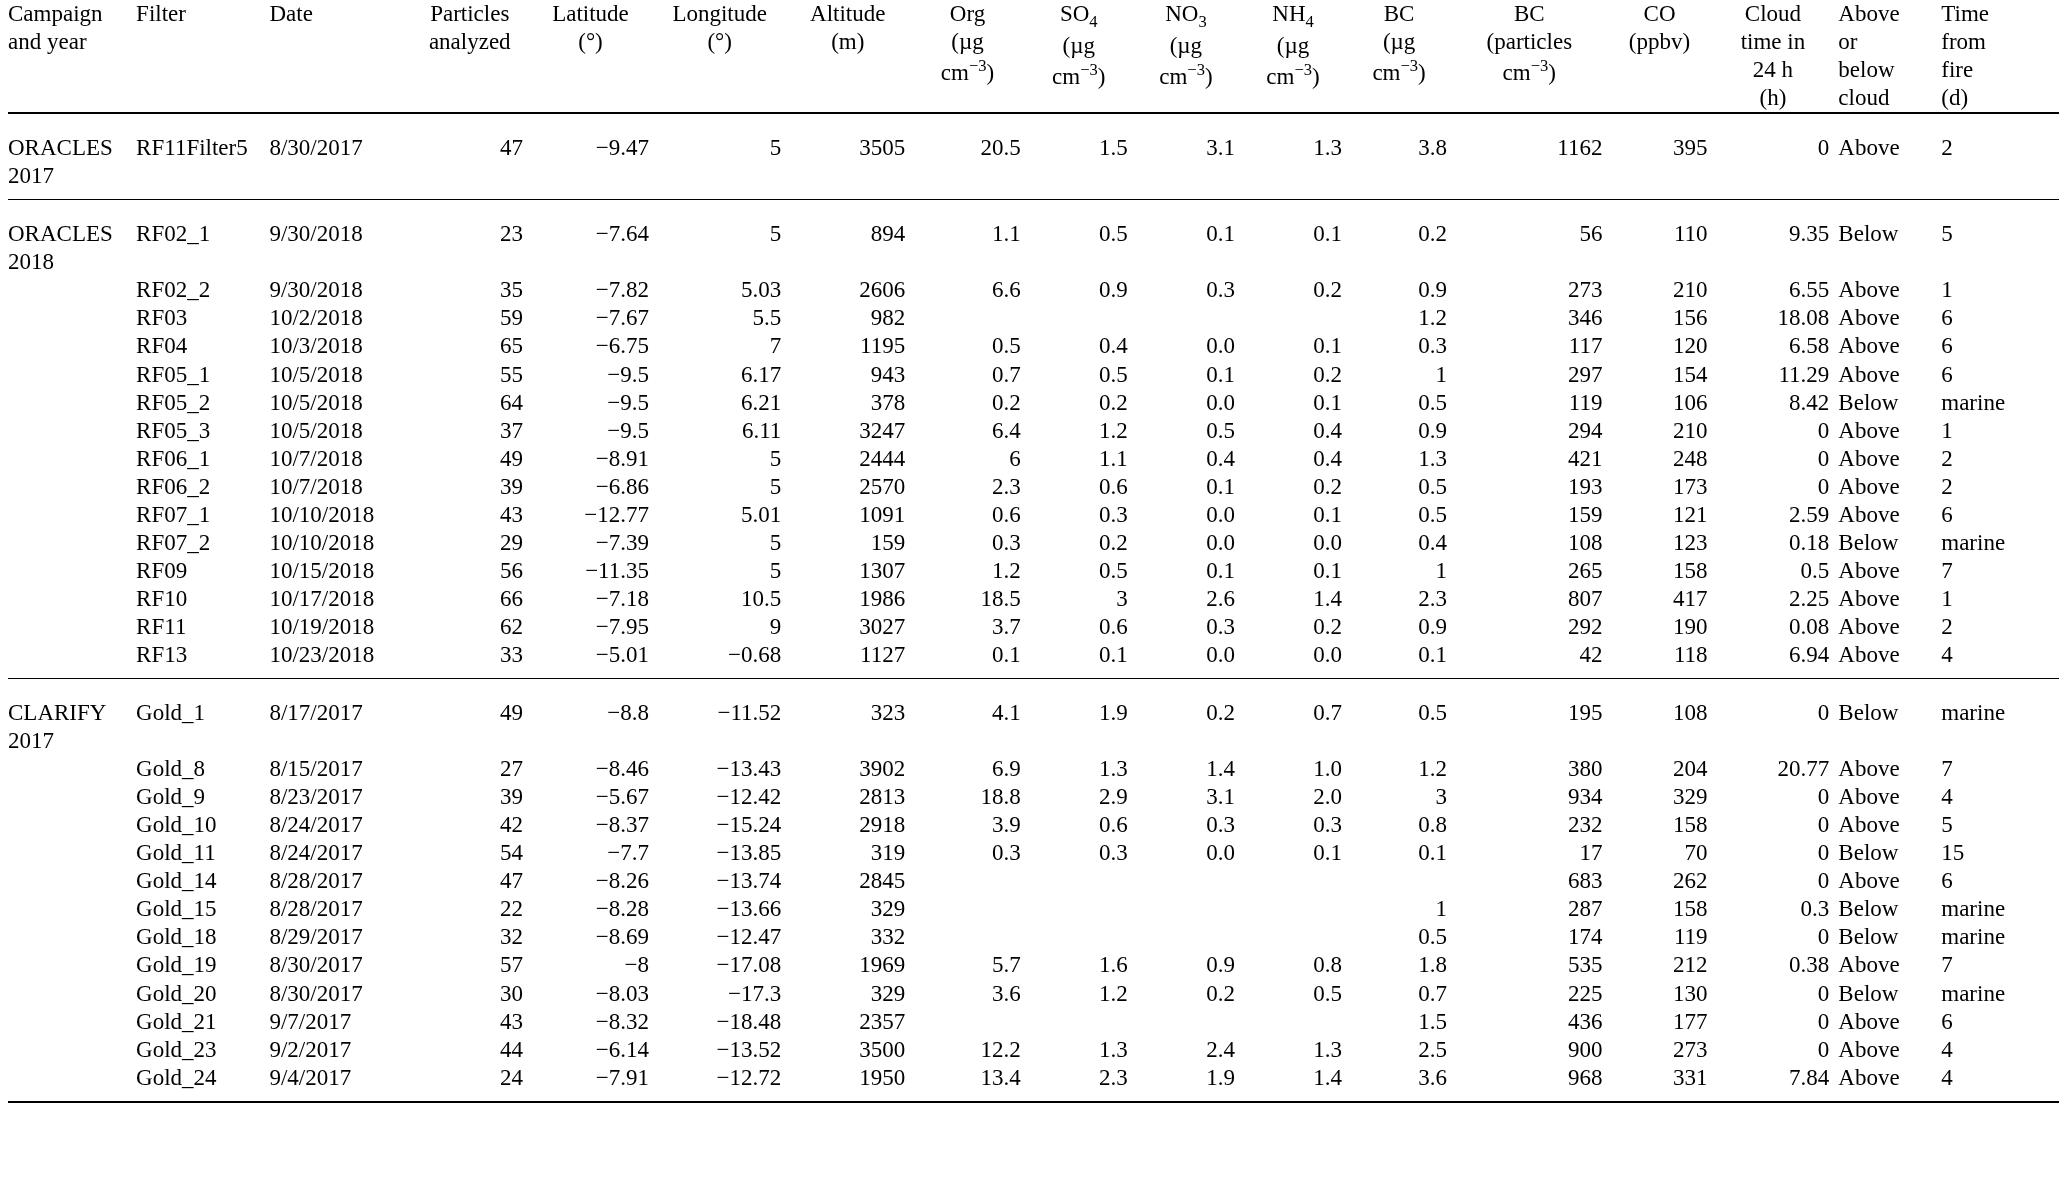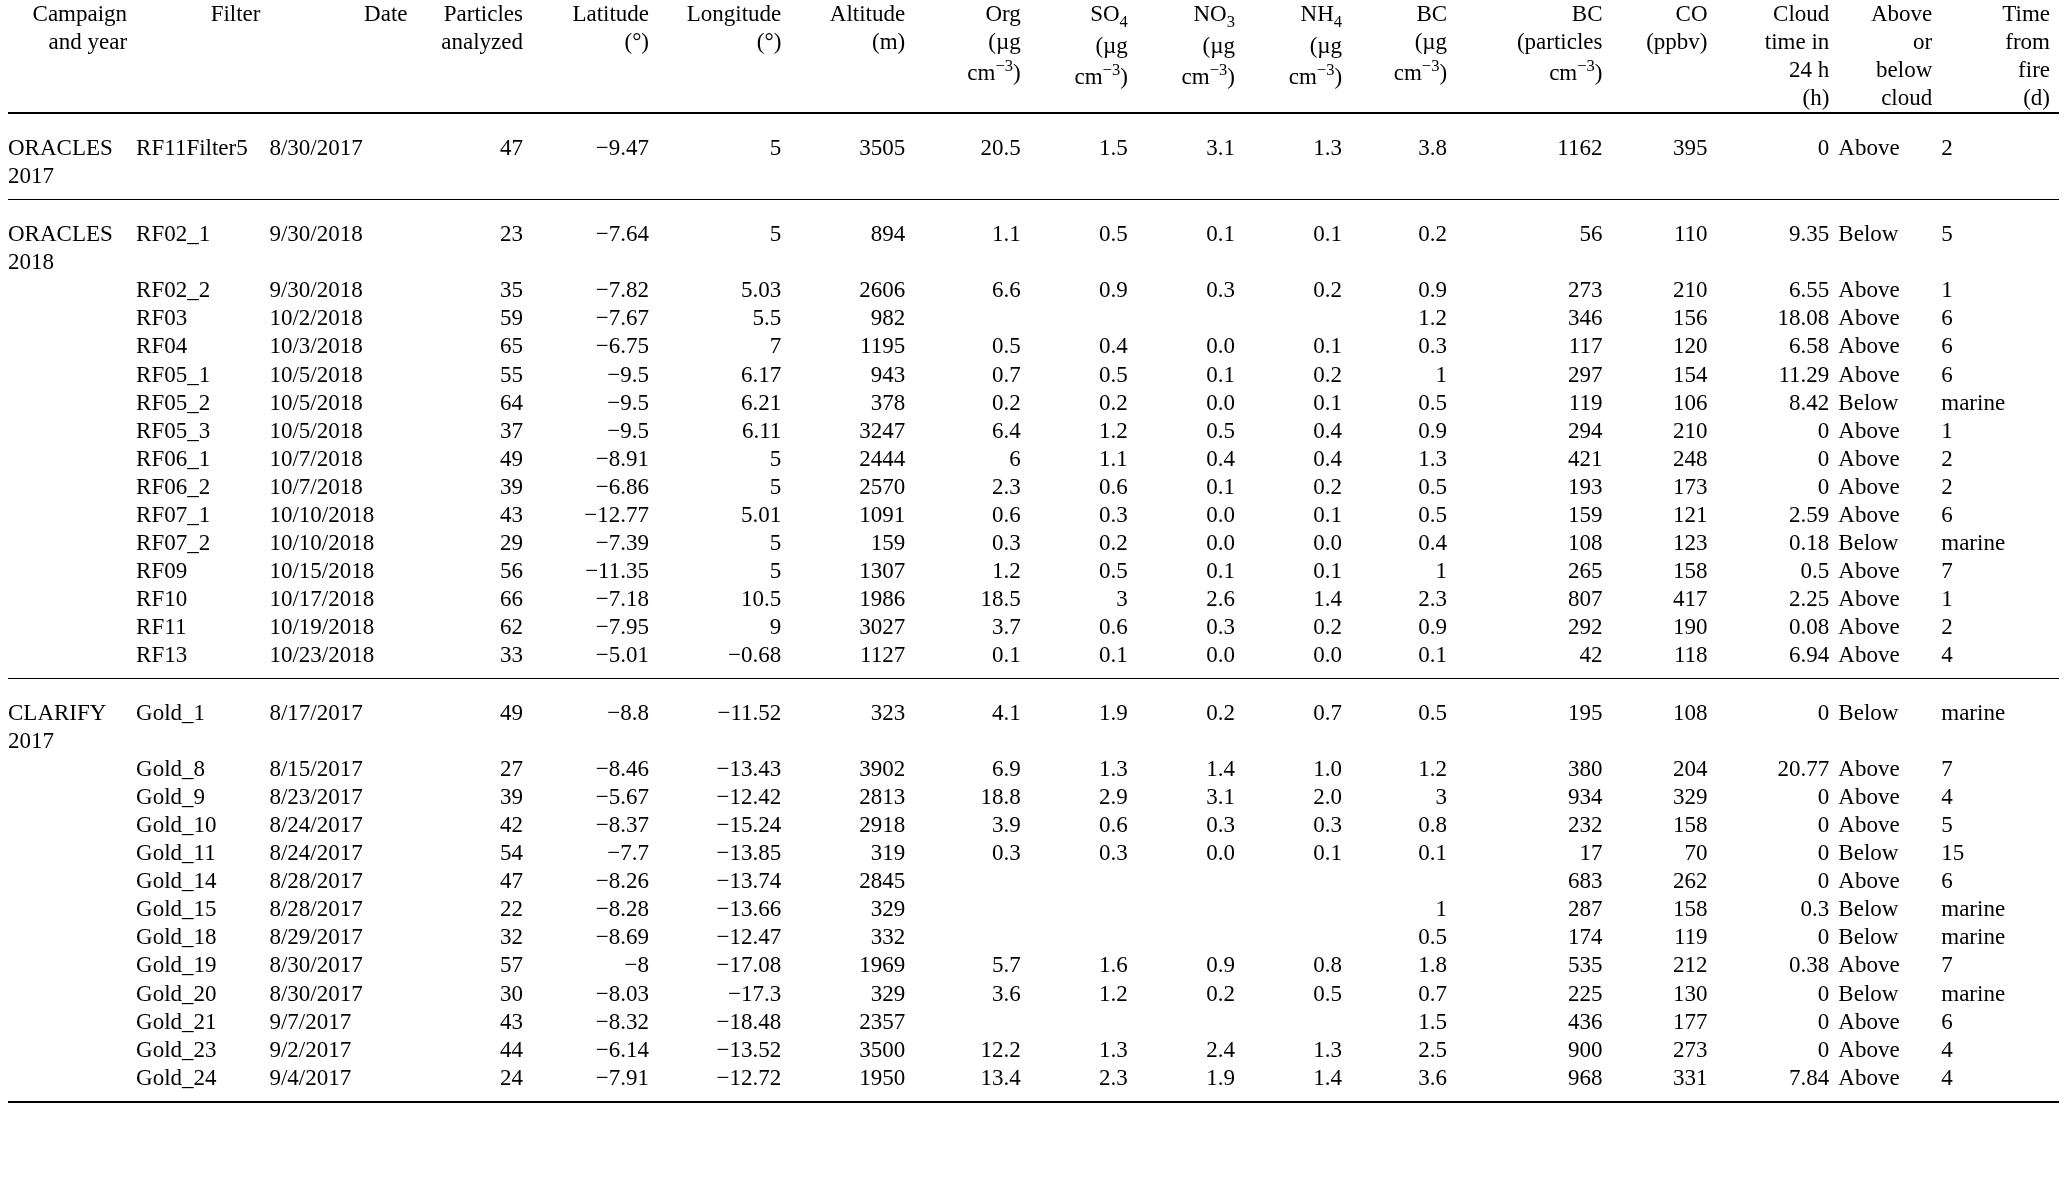--- a/index.html
+++ b/index.html
@@ -29,26 +29,26 @@
     line-height: 1.22;
   }
   table.data th, table.data td {
     padding: 0 9px 0 0;
     vertical-align: top;
     font-weight: normal;
     white-space: nowrap;
   }
   thead th {
     vertical-align: top;
-    text-align: right;
+    text-align: center;
     padding-top: 10px;
     padding-bottom: 8px;
   }
   thead th.left {
-    text-align: right;
+    text-align: left;
   }
   .hdr-line { display: block; }
   tr.rule-top > * { border-top: 2.2px solid #000; }
   tr.rule-thin > * { border-top: 1.3px solid #000; }
   tbody td { padding-top: 1px; padding-bottom: 1px; }
   tbody tr.group-first td { padding-top: 20px; }
   tbody tr.group-last td { padding-bottom: 9px; }
   td.num { text-align: right; }
   td.left { text-align: left; }
   .campaign-cell { white-space: normal; line-height: 1.22; }

